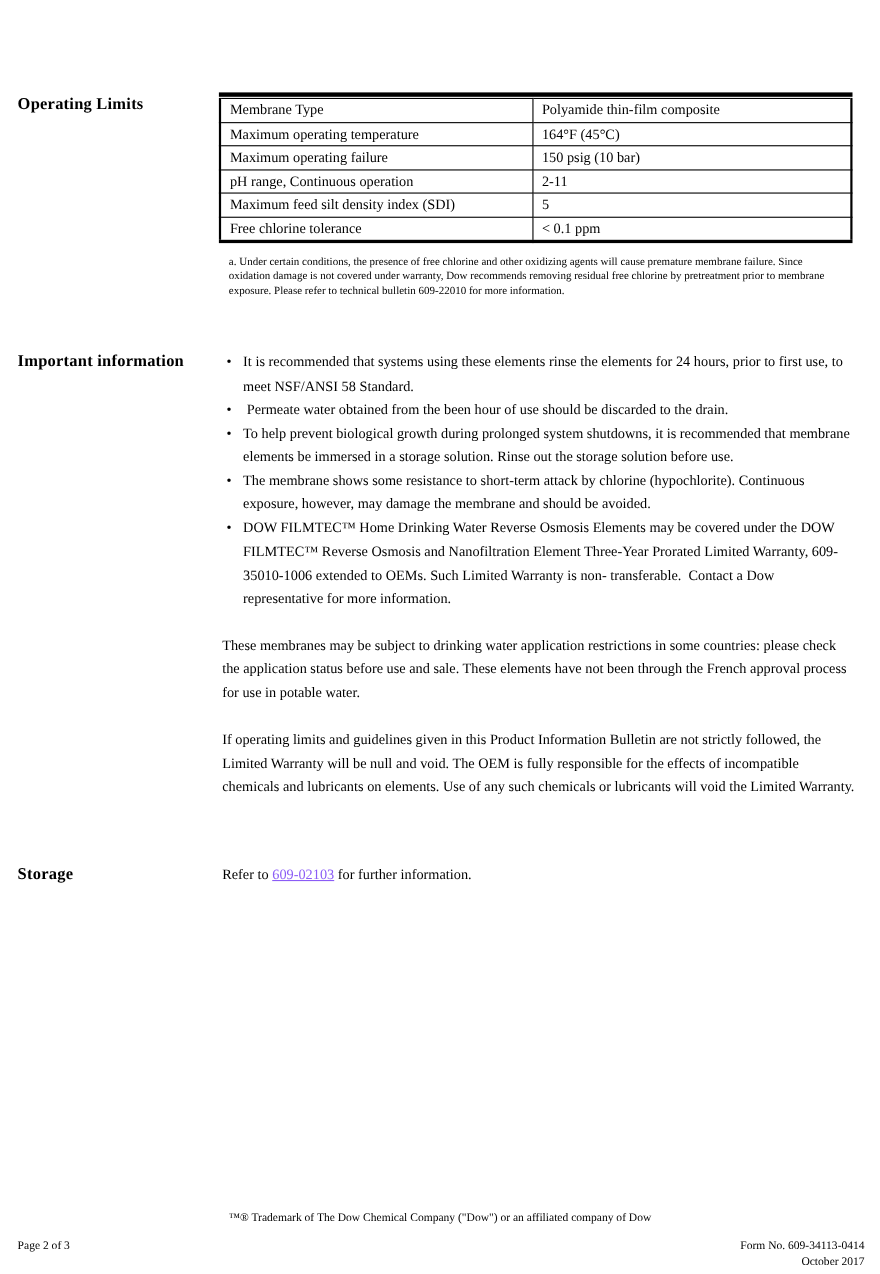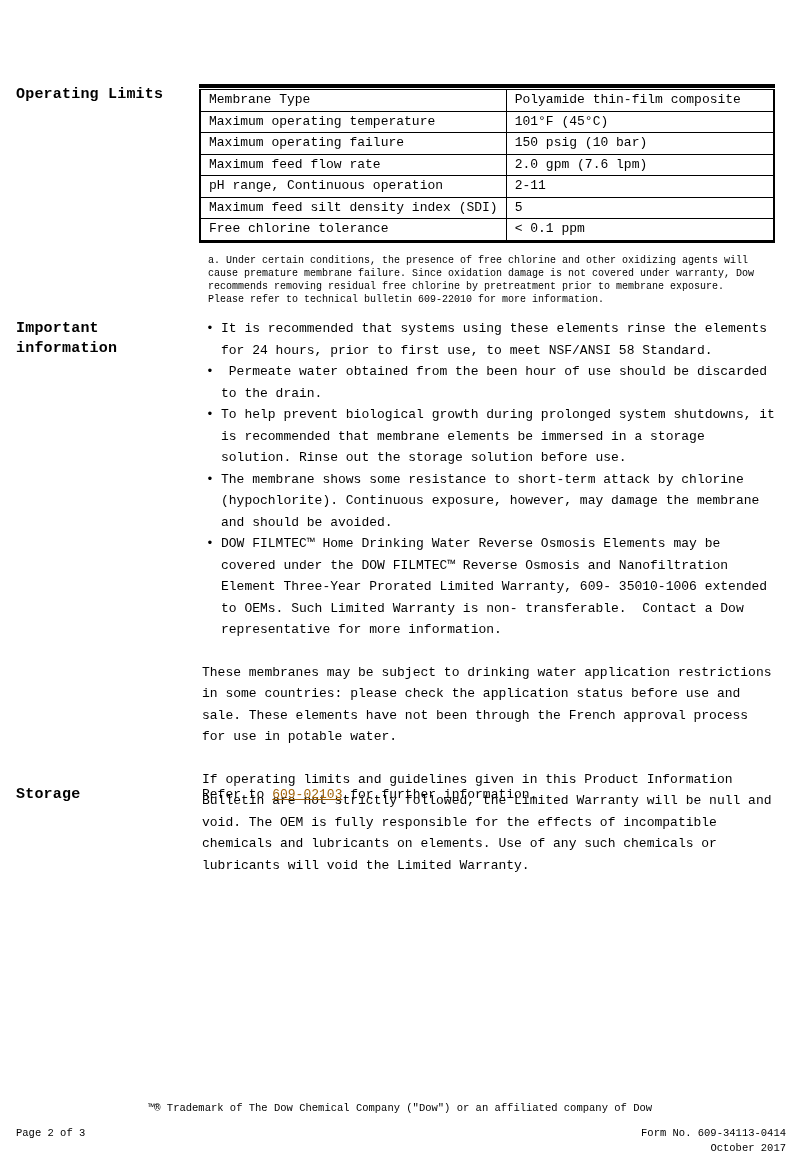--- a/index.html
+++ b/index.html
@@ -2,21 +2,21 @@
 <html><head>
 <meta charset="utf-8">
 <style>
   html, body { margin: 0; padding: 0; background: #ffffff; }
   .page {
     position: relative;
     width: 800px;
     height: 1158px;
     background: #ffffff;
     color: #000;
-    font-family: Liberation Mono, monospace;
+    font-family: Liberation Serif, serif;
     overflow: hidden;
   }
   .section { position: absolute; left: 0; display: flex; width: 800px; }
   .sec-operating { top: 84px; }
   .sec-important { top: 318px; }
   .sec-storage   { top: 784px; }
 
   .left-col { width: 202px; padding-left: 16px; box-sizing: border-box; flex-shrink: 0; }
   .side-heading {
     margin: 0;
@@ -73,21 +73,21 @@
   .body-paragraph {
     margin: 21px 0 0 0;
     font-size: 13px;
     line-height: 21.5px;
     width: 575px;
   }
 
   
   .storage-line { font-size: 13px; line-height: 21px; }
   .storage-link {
-    color: #a16207;
+    color: #8b5cf6;
     text-decoration: underline;
     cursor: pointer;
   }
 
   
   .footer-left {
     position: absolute; left: 16px; top: 1126px;
     font-size: 10.5px; line-height: 14px;
   }
   .footer-center {
@@ -111,29 +111,25 @@
     <div class="content-col">
       <div class="ol-table-wrap">
         <table class="ol-table">
           <tbody>
             <tr>
               <td class="label-cell">Membrane Type</td>
               <td class="value-cell">Polyamide thin-film composite</td>
             </tr>
             <tr>
               <td class="label-cell">Maximum operating temperature</td>
-              <td class="value-cell">101°F (45°C)</td>
+              <td class="value-cell">164°F (45°C)</td>
             </tr>
             <tr>
               <td class="label-cell">Maximum operating failure</td>
               <td class="value-cell">150 psig (10 bar)</td>
-            </tr>
-            <tr>
-              <td class="label-cell">Maximum feed flow rate</td>
-              <td class="value-cell">2.0 gpm (7.6 lpm)</td>
             </tr>
             <tr>
               <td class="label-cell">pH range, Continuous operation</td>
               <td class="value-cell">2-11</td>
             </tr>
             <tr>
               <td class="label-cell">Maximum feed silt density index (SDI)</td>
               <td class="value-cell">5</td>
             </tr>
             <tr>

